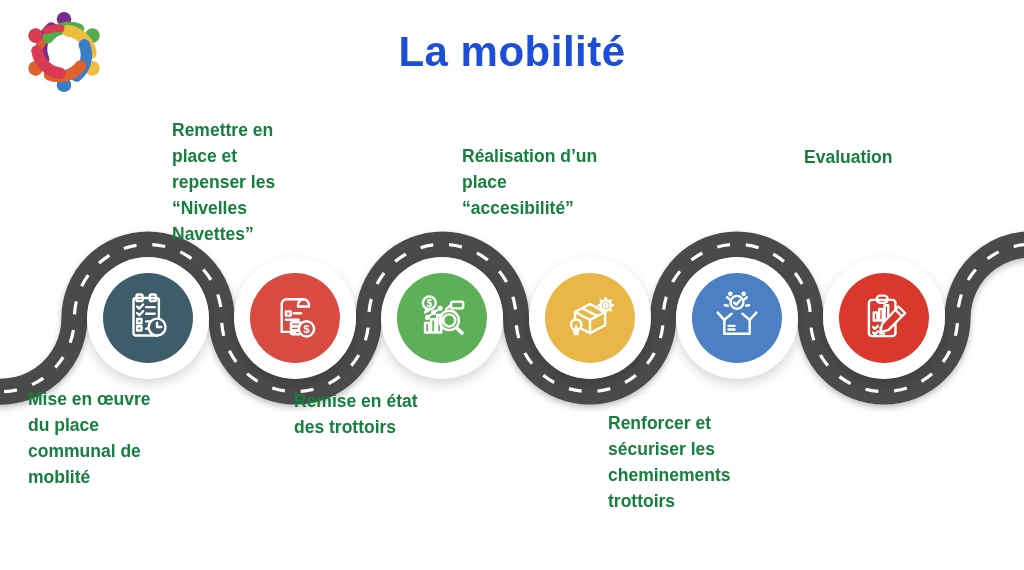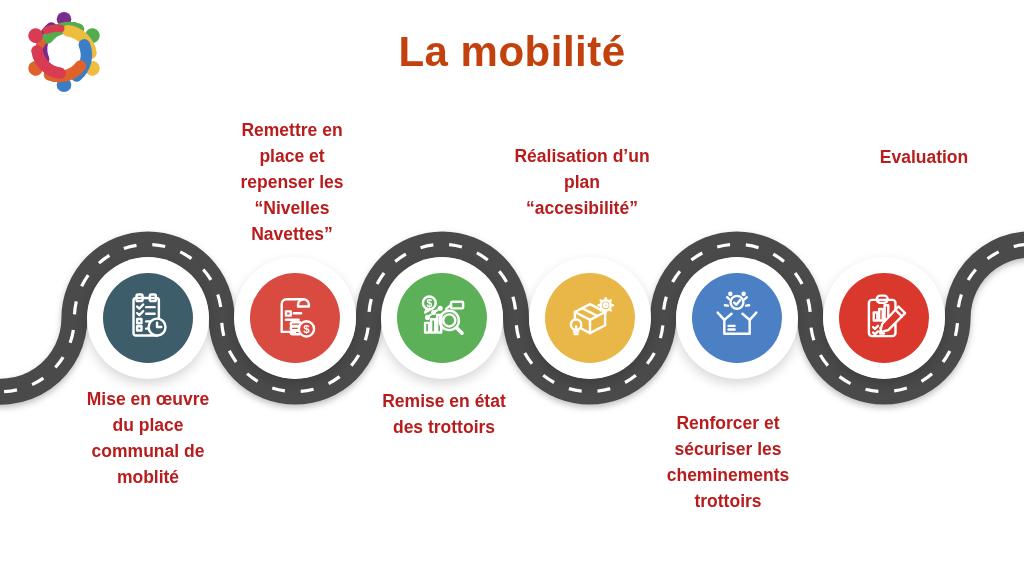--- a/index.html
+++ b/index.html
@@ -2,38 +2,38 @@
 <html><head>
 <meta charset="utf-8">
 <style>
   html,body{margin:0;padding:0;}
   body{
     width:1024px;height:570px;position:relative;background:#ffffff;
     font-family:"Liberation Sans","DejaVu Sans",sans-serif;overflow:hidden;
   }
   .title{
     position:absolute;top:28px;left:0;width:1024px;text-align:center;
-    font-size:42px;font-weight:bold;color:#c2410c;letter-spacing:.5px;margin:0;
+    font-size:42px;font-weight:bold;color:#1d4ed8;letter-spacing:.5px;margin:0;
   }
   .logo{position:absolute;left:14px;top:2px;width:100px;height:100px;}
   .road-svg{position:absolute;left:0;top:0;width:1024px;height:570px;}
   .road-base{filter:drop-shadow(0 3px 3px rgba(0,0,0,.25));}
   .step{position:absolute;top:318px;width:0;height:0;}
   .disc{
     position:absolute;left:-61px;top:-61px;width:122px;height:122px;border-radius:50%;
     background:#ffffff;box-shadow:0 5px 12px rgba(0,0,0,.16);
   }
   .bubble{
     position:absolute;left:-45px;top:-45px;width:90px;height:90px;border-radius:50%;
     display:flex;align-items:center;justify-content:center;
   }
   .bubble svg{width:58px;height:58px;display:block;}
   .step-label{
-    position:absolute;transform:translateX(-50%);text-align:center;
-    font-size:17.5px;font-weight:bold;color:#b91c1c;line-height:26px;
+    position:absolute;transform:translateX(-50%);text-align:left;
+    font-size:17.5px;font-weight:bold;color:#15803d;line-height:26px;
     white-space:pre-line;width:240px;
   }
   .icon-stroke{stroke:#ffffff;stroke-width:2;fill:none;stroke-linecap:round;stroke-linejoin:round;}
   .icon-text{fill:#ffffff;font-family:"Liberation Sans",sans-serif;font-weight:bold;}
 </style>
 </head>
 <body>
 
 <svg class="logo" viewBox="0 0 96 96">
   <g>
@@ -173,21 +173,21 @@
         <circle cx="30" cy="26" r="8"></circle>
         <circle cx="30" cy="26" r="5"></circle>
         <line x1="36" y1="32" x2="40.5" y2="36.5" stroke-width="3"></line>
         <rect x="31.5" y="10.5" width="10" height="5.5" rx="1"></rect>
         <line x1="31.5" y1="13.2" x2="27.5" y2="16.5"></line>
       </g>
       <text class="icon-text" x="13.5" y="14.6" font-size="8.5" text-anchor="middle">$</text>
     </svg>
   </div>
 </div>
-<div class="step-label" style="left:444px;top:388px">Remise en état
+<div class="step-label" style="left:414px;top:388px">Remise en état
 des trottoirs</div>
 
 <div class="step" style="left:589.6px">
   <div class="disc"></div>
   <div class="bubble" style="background-color: rgb(233, 183, 72);">
     <svg viewBox="0 0 48 48">
       <g class="icon-stroke">
         <path d="M 11.5 19 L 24 12.5 L 36.5 19 L 24 25.5 Z"></path>
         <path d="M 11.5 19 V 30 L 24 36.5 V 25.5"></path>
         <path d="M 36.5 19 V 30 L 24 36.5"></path>
@@ -204,21 +204,21 @@
         <circle cx="37" cy="13.5" r="1.5"></circle>
         <circle cx="12.5" cy="29.5" r="4.3" style="fill: rgb(233, 183, 72);"></circle>
         <line x1="12.5" y1="31" x2="12.5" y2="33"></line>
         <line x1="10.8" y1="35.3" x2="14.2" y2="35.3"></line>
         <line x1="11.3" y1="37.3" x2="13.7" y2="37.3"></line>
       </g>
     </svg>
   </div>
 </div>
 <div class="step-label" style="left:582px;top:143px">Réalisation d’un
-plan
+place
 “accesibilité”</div>
 
 <div class="step" style="left:736.8px">
   <div class="disc"></div>
   <div class="bubble" style="background-color: rgb(76, 128, 196);">
     <svg viewBox="0 0 48 48">
       <g class="icon-stroke">
         <path d="M 13.5 25.5 V 37 H 34.5 V 25.5"></path>
         <line x1="13.5" y1="25.5" x2="8" y2="19.5"></line>
         <line x1="34.5" y1="25.5" x2="40" y2="19.5"></line>

